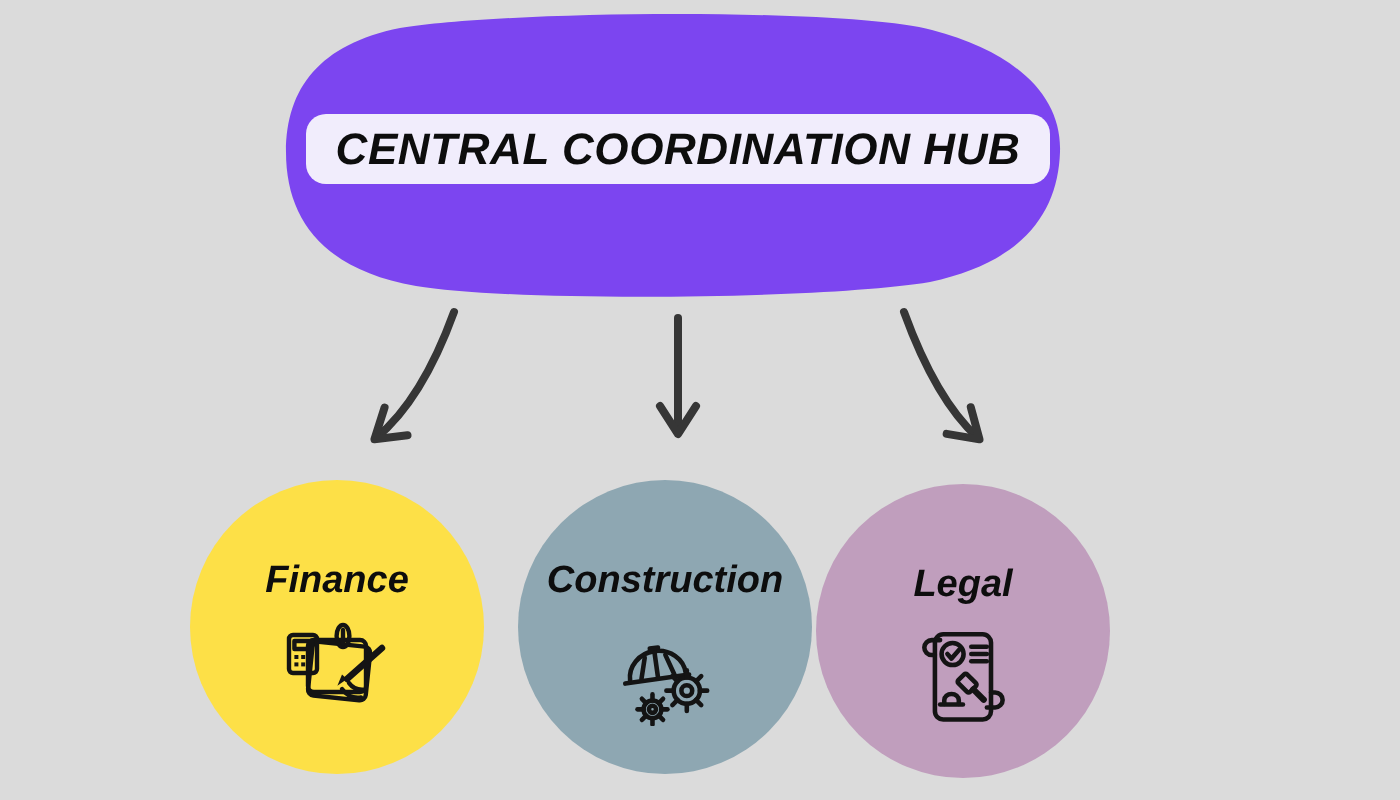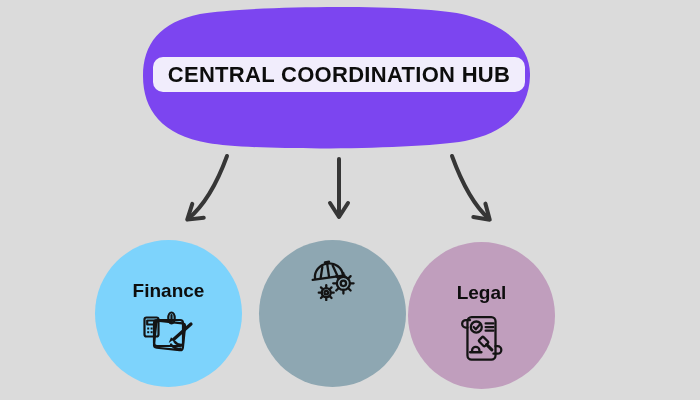--- a/index.html
+++ b/index.html
@@ -4,20 +4,21 @@
 <style>
   * { margin: 0; padding: 0; box-sizing: border-box; }
   html, body { width: 700px; height: 400px; overflow: hidden; }
   body { font-family: "Liberation Sans", sans-serif; }
 
   .canvas {
     position: relative;
     width: 700px;
     height: 400px;
     background: #DBDBDB;
+    font-style: italic;
   }
 
   .diagram-svg {
     position: absolute;
     left: 0; top: 0;
     width: 700px; height: 400px;
   }
 
   .hub-label {
     position: absolute;
@@ -86,21 +87,21 @@
              C 162,135 143,110 143,76
              C 143,44 160,22 200,14 Z" fill="#7C45F0"></path>
 
     <path d="M227,156 Q211,200 188,219" fill="none" stroke="#363636" stroke-width="4" stroke-linecap="round" marker-end="url(#ah)"></path>
     <path d="M339,159 L339,216" fill="none" stroke="#363636" stroke-width="4" stroke-linecap="round" marker-end="url(#ah)"></path>
     <path d="M452,156 Q468,200 489,219" fill="none" stroke="#363636" stroke-width="4" stroke-linecap="round" marker-end="url(#ah)"></path>
   </svg>
 
   <div class="hub-label">CENTRAL COORDINATION HUB</div>
 
-  <div class="node-circle finance" style="background-color: #7dd3fc;">
+  <div class="node-circle finance" style="background-color: #fde047;">
     <div class="node-label">Finance</div>
     <div class="node-icon">
       <svg width="56" height="50" viewBox="0 0 56 50" class="icon-stroke">
         <rect x="14" y="11" width="29" height="27" rx="3" transform="rotate(6 28 25)"></rect>
         <rect x="13" y="9" width="29" height="26" rx="3"></rect>
         <ellipse cx="30.5" cy="7" rx="3.2" ry="5.5"></ellipse>
         <line x1="30.5" y1="4" x2="30.5" y2="11"></line>
         <rect x="3.5" y="6.5" width="14" height="19" rx="2"></rect>
         <rect x="6.2" y="9.5" width="8.6" height="4"></rect>
         <g fill="#141414" stroke="none">
@@ -113,20 +114,21 @@
         </g>
         <line x1="50" y1="13" x2="32.5" y2="28.5" stroke-width="3.2"></line>
         <path d="M32.5,28.5 l-4.8,3.4 2.3,-5.6 z" fill="#141414" stroke="none"></path>
         <path d="M30,33.5 q3.5,5 9.5,4.2"></path>
         <path d="M33.5,30.5 q2.5,3.5 7,3.3"></path>
       </svg>
     </div>
   </div>
 
   <div class="node-circle construction" style="background-color: rgb(142, 167, 178);">
+    <div class="node-label">Construction</div>
     <div class="node-icon">
       <svg width="52" height="52" viewBox="0 0 50 50" class="icon-stroke">
         <g transform="rotate(-8 20 22)">
           <path d="M7,26.5 a13.5,12.5 0 0 1 27,0"></path>
           <path d="M15.5,16.5 L12.5,26.5"></path>
           <path d="M20.5,13.5 L20.5,26.5"></path>
           <path d="M25.5,16.5 L28.5,26.5"></path>
           <path d="M4.5,27.5 h31"></path>
           <path d="M18.5,12.5 h4"></path>
         </g>

